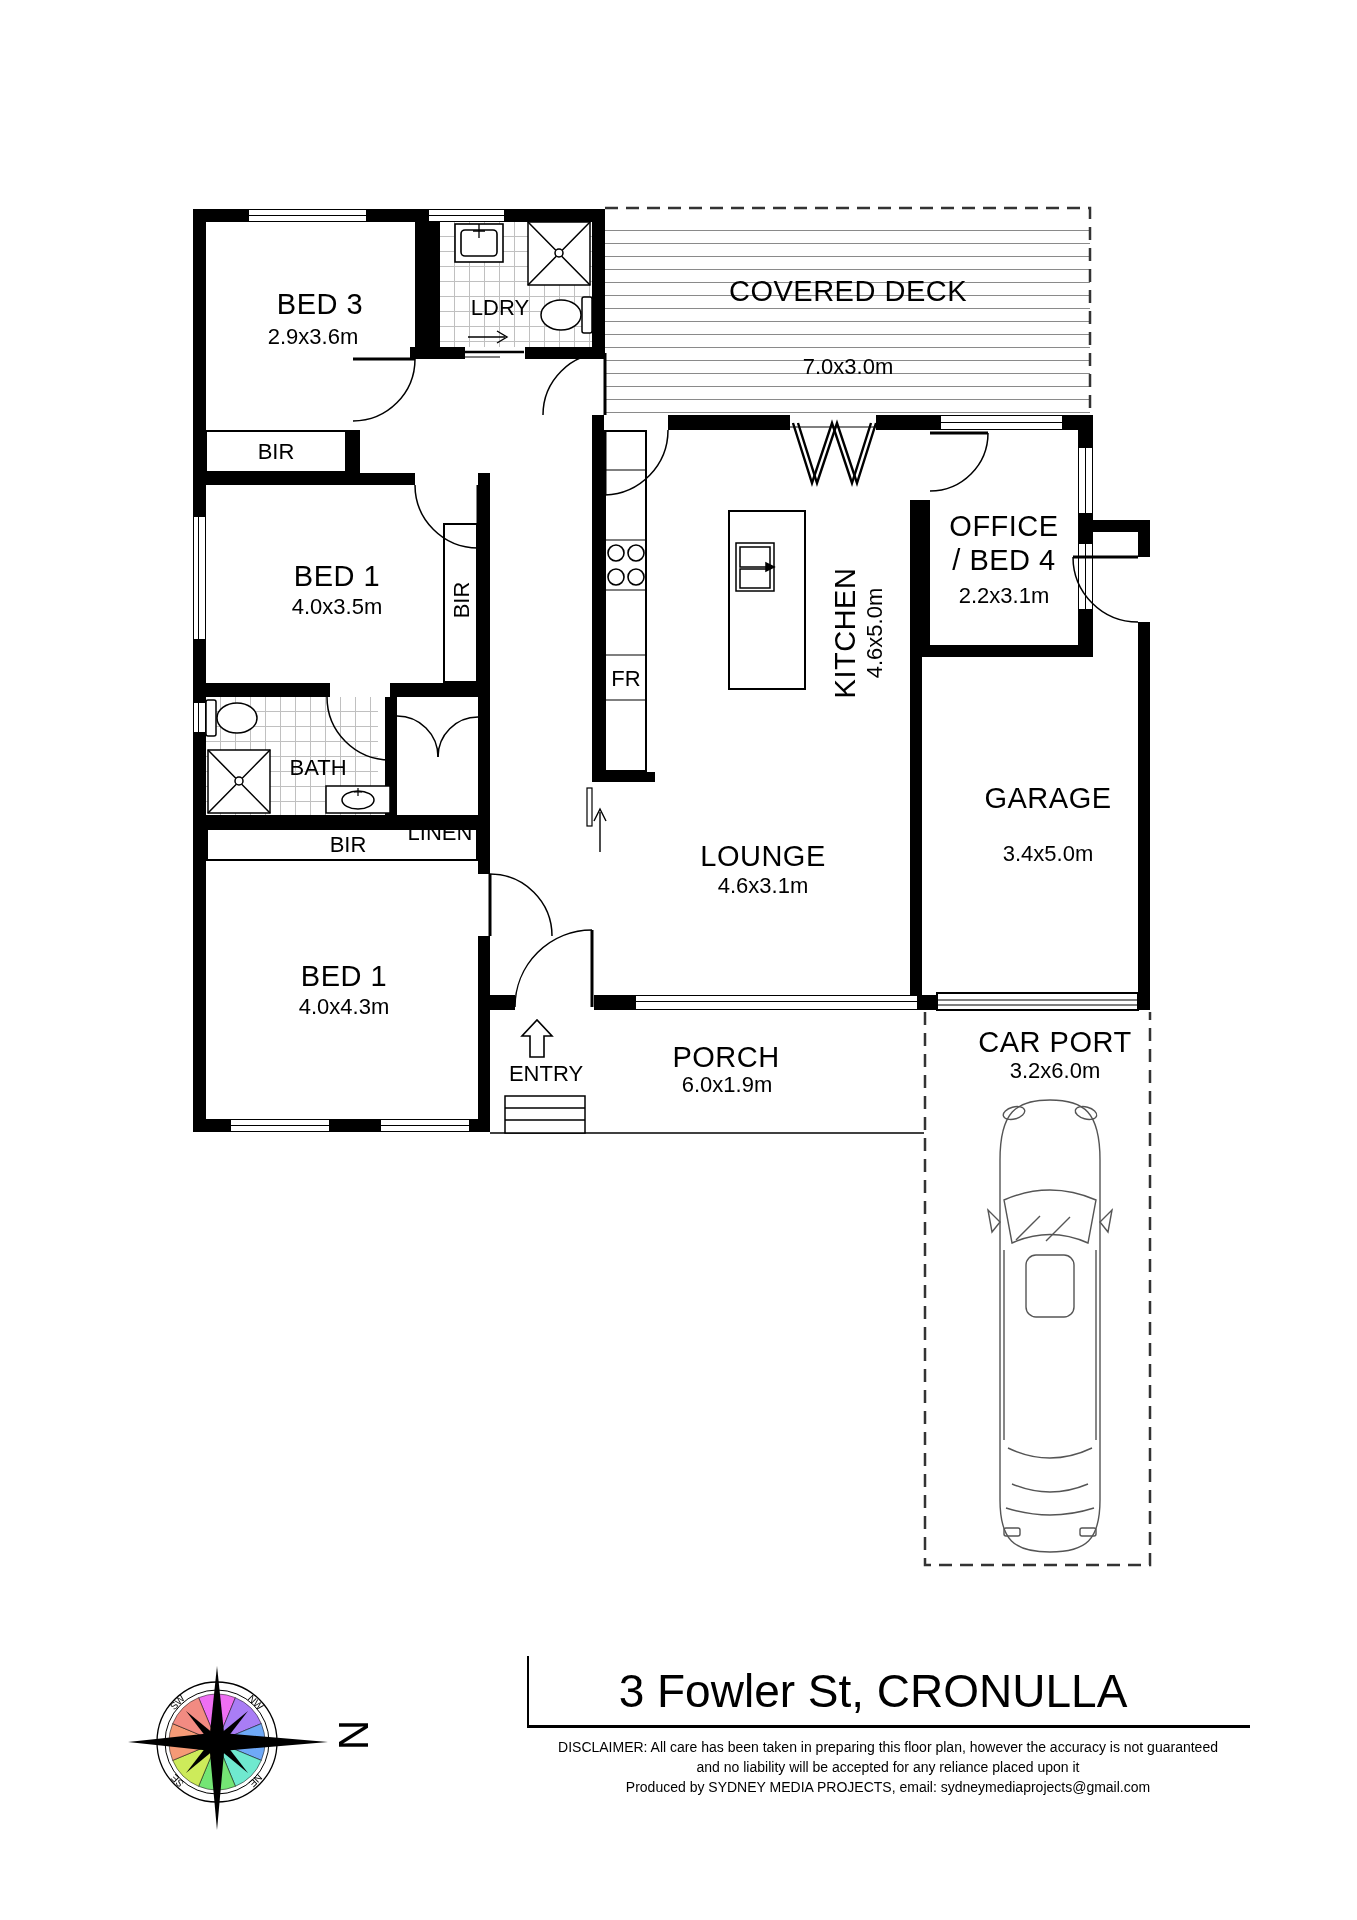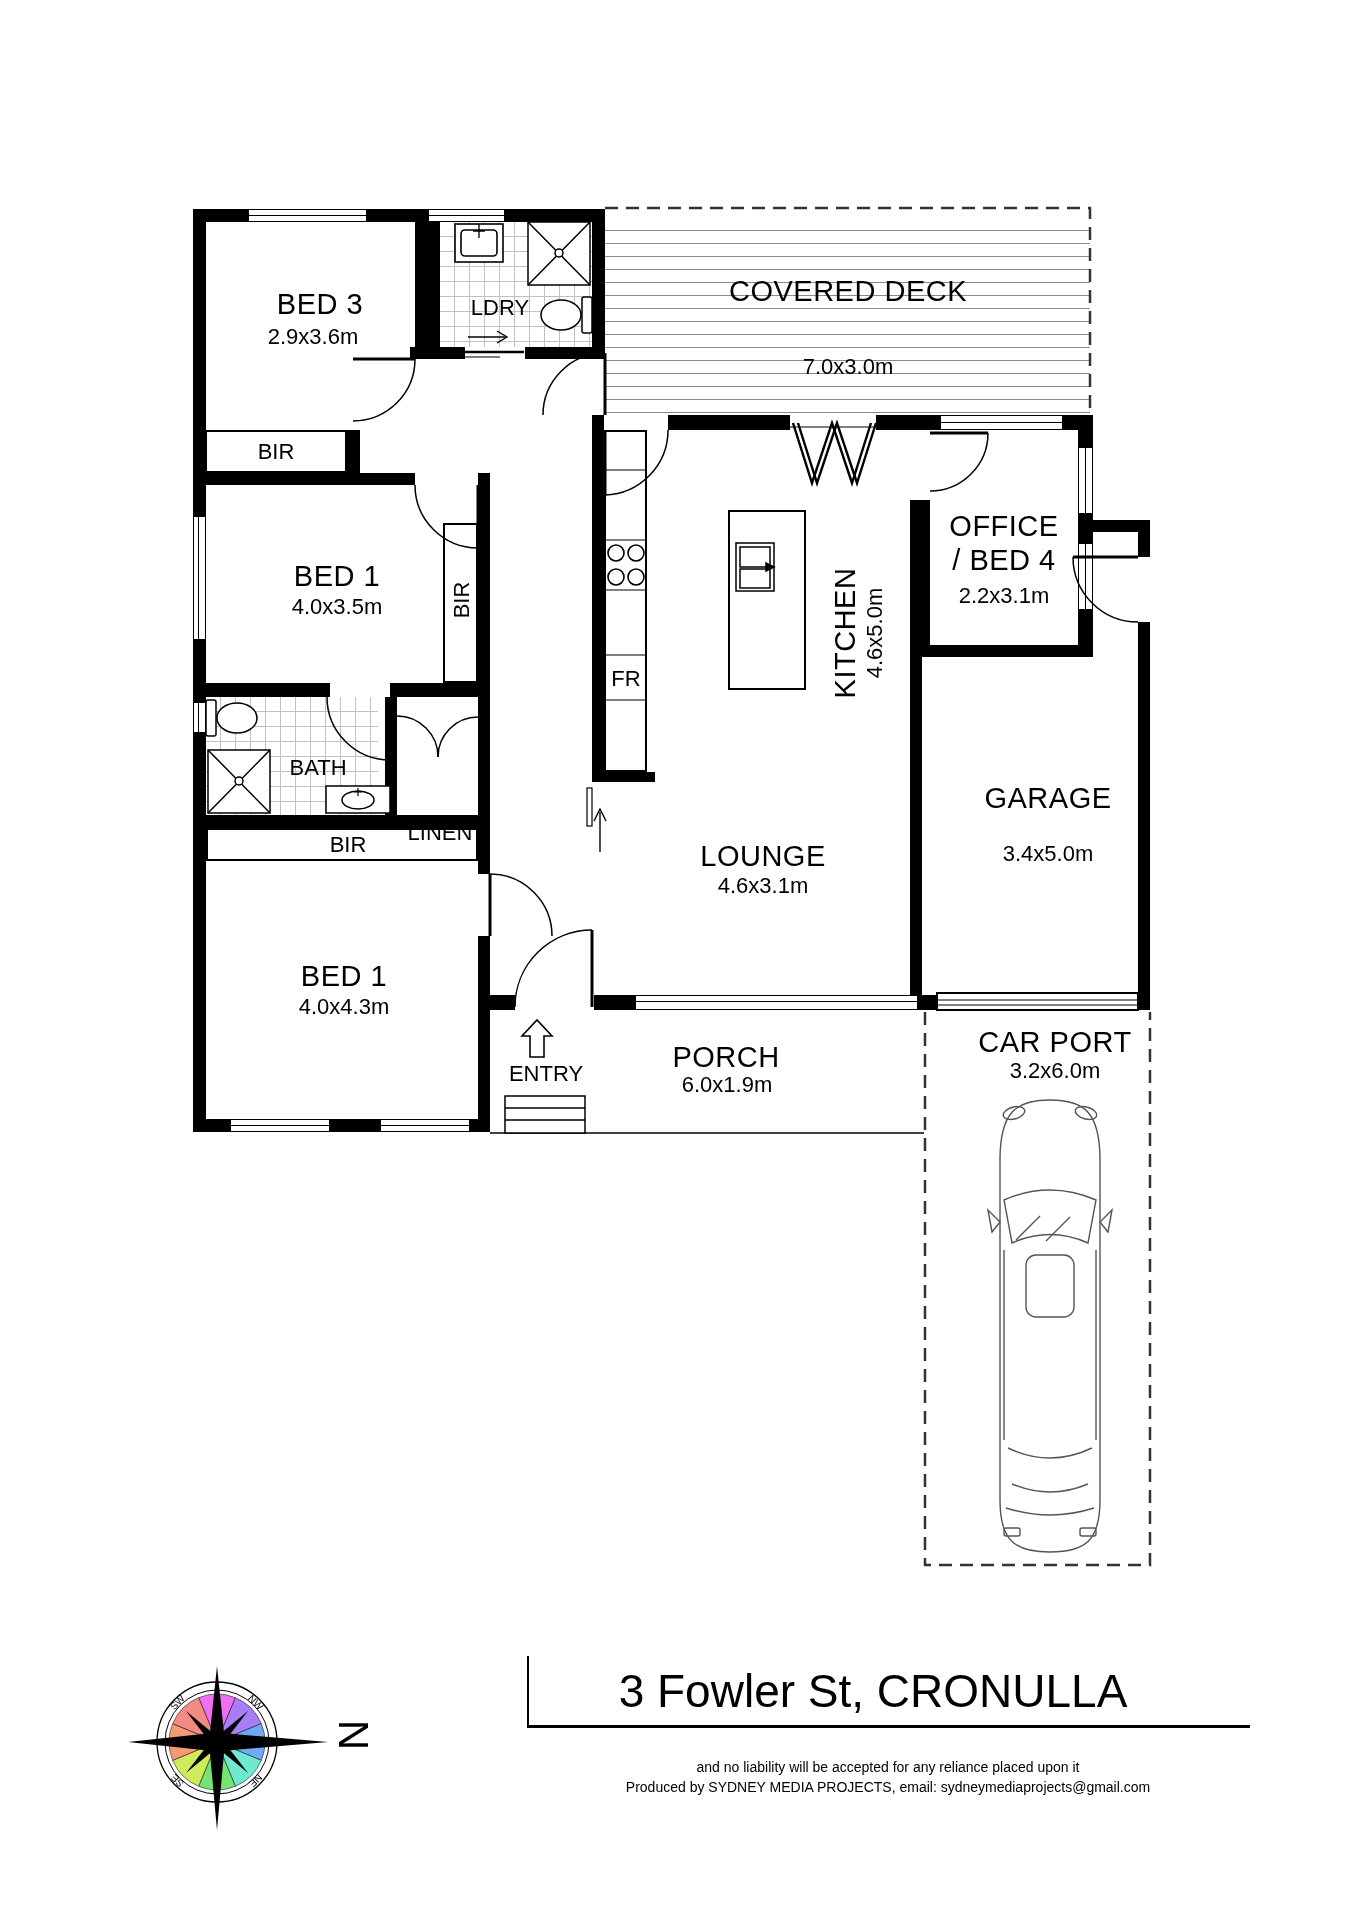--- a/index.html
+++ b/index.html
@@ -286,15 +286,16 @@
   <div class="lbl dims" style="left:763px;top:886px;">4.6x3.1m</div>
   <div class="lbl small" style="left:546px;top:1074px;">ENTRY</div>
   <div class="lbl room" style="left:726px;top:1058px;">PORCH</div>
   <div class="lbl dims" style="left:727px;top:1085px;">6.0x1.9m</div>
   <div class="lbl room" style="left:1055px;top:1043px;">CAR PORT</div>
   <div class="lbl dims" style="left:1055px;top:1071px;">3.2x6.0m</div>
 
   <div class="rule" style="left:527px;top:1656px;width:2px;height:70px;"></div>
   <div class="lbl title" style="left:873px;top:1691px;">3 Fowler St, CRONULLA</div>
   <div class="rule" style="left:527px;top:1725px;width:723px;height:3px;"></div>
+  <div class="lbl disc" style="left:888px;top:1747px;">DISCLAIMER: All care has been taken in preparing this floor plan, however the accuracy is not guaranteed</div>
   <div class="lbl disc" style="left:888px;top:1767px;">and no liability will be accepted for any reliance placed upon it</div>
   <div class="lbl disc" style="left:888px;top:1787px;">Produced by SYDNEY MEDIA PROJECTS,     email: sydneymediaprojects@gmail.com</div>
 </div>
 
 </body></html>

